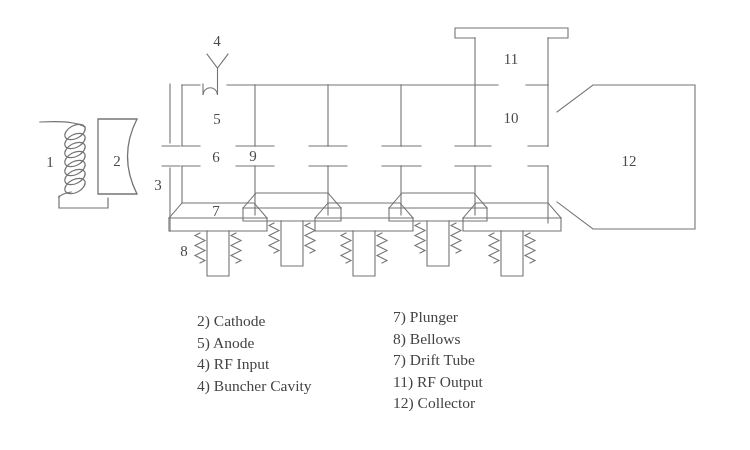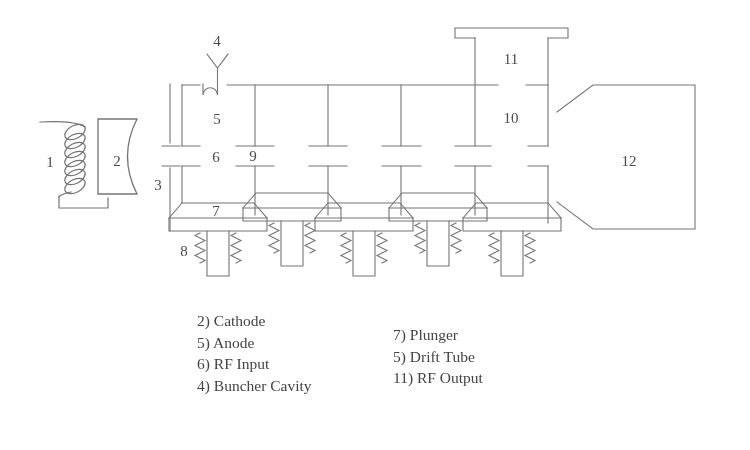--- a/index.html
+++ b/index.html
@@ -13,21 +13,21 @@
   .stage svg{position:absolute;left:0;top:0;}
   .legend-col{
     position:absolute;
     font-family:"Liberation Serif", serif;
     font-size:15.5px;
     line-height:21.6px;
     color:#434343;
     white-space:nowrap;
   }
   #legend-left{left:197px;top:310px;}
-  #legend-right{left:393px;top:324px;}
+  #legend-right{left:393px;top:306px;}
   .callout{
     font-family:"Liberation Serif", serif;
     font-size:15px;
   }
 </style>
 </head>
 <body>
 
 <div class="stage">
 
@@ -130,21 +130,23 @@
       <text x="253" y="161">9</text>
       <text x="511" y="123">10</text>
       <text x="511" y="64">11</text>
       <text x="629" y="166">12</text>
     </g>
   </svg>
 
   <div class="legend-col" id="legend-left">
     <div>2) Cathode</div>
     <div>5) Anode</div>
-    <div>6) RF Input</div>
+    <div>4) RF Input</div>
     <div>4) Buncher Cavity</div>
   </div>
   <div class="legend-col" id="legend-right">
     <div>7) Plunger</div>
-    <div>5) Drift Tube</div>
+    <div>8) Bellows</div>
+    <div>7) Drift Tube</div>
     <div>11) RF Output</div>
+    <div>12) Collector</div>
   </div>
 </div>
 
 </body></html>

